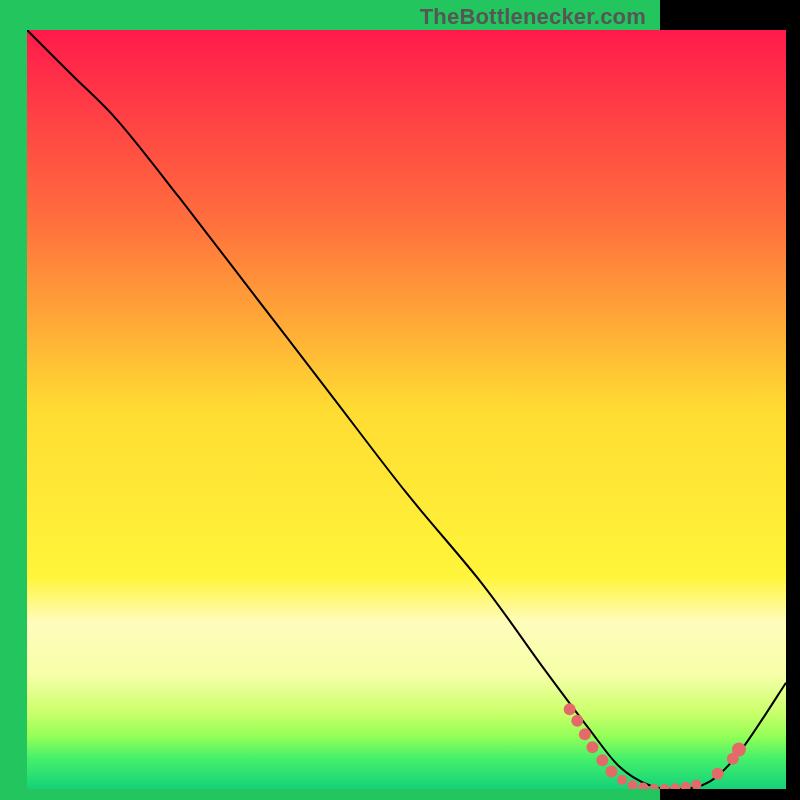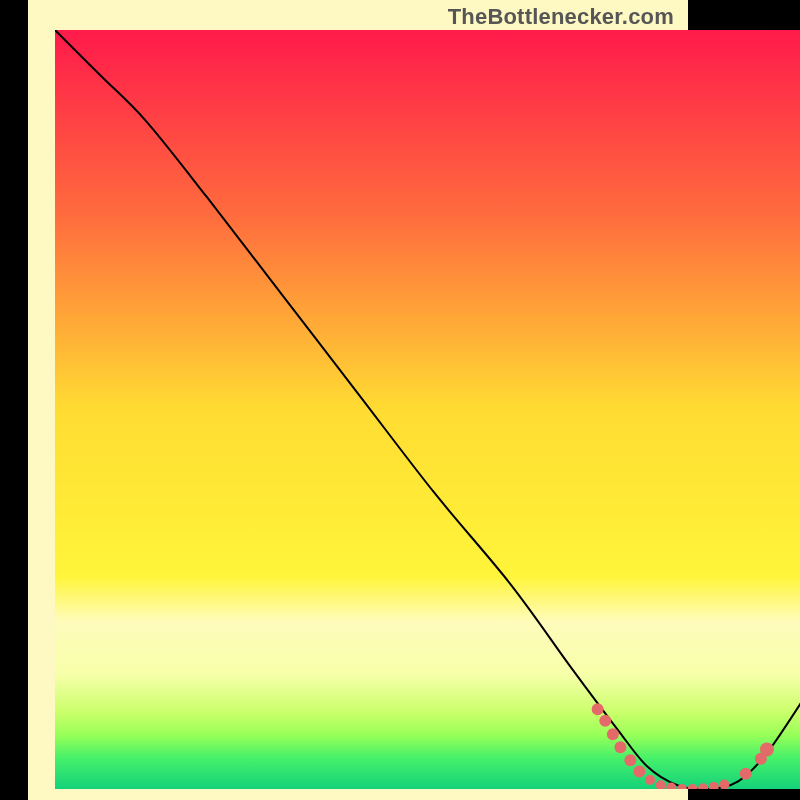--- a/index.html
+++ b/index.html
@@ -7,22 +7,21 @@
     padding: 0;
     width: 800px;
     height: 800px;
     background: #000;
     overflow: hidden;
   }
   .chart-wrap {
     position: relative;
     width: 660px;
     height: 800px;
-    background: #fef9c3;
-    margin-left: 28px;
+    background: #22c55e;
   }
   .watermark {
     position: absolute;
     top: 4px;
     right: 14px;
     font-family: Arial, Helvetica, sans-serif;
     font-size: 22px;
     font-weight: 600;
     color: #565656;
     letter-spacing: 0.2px;

